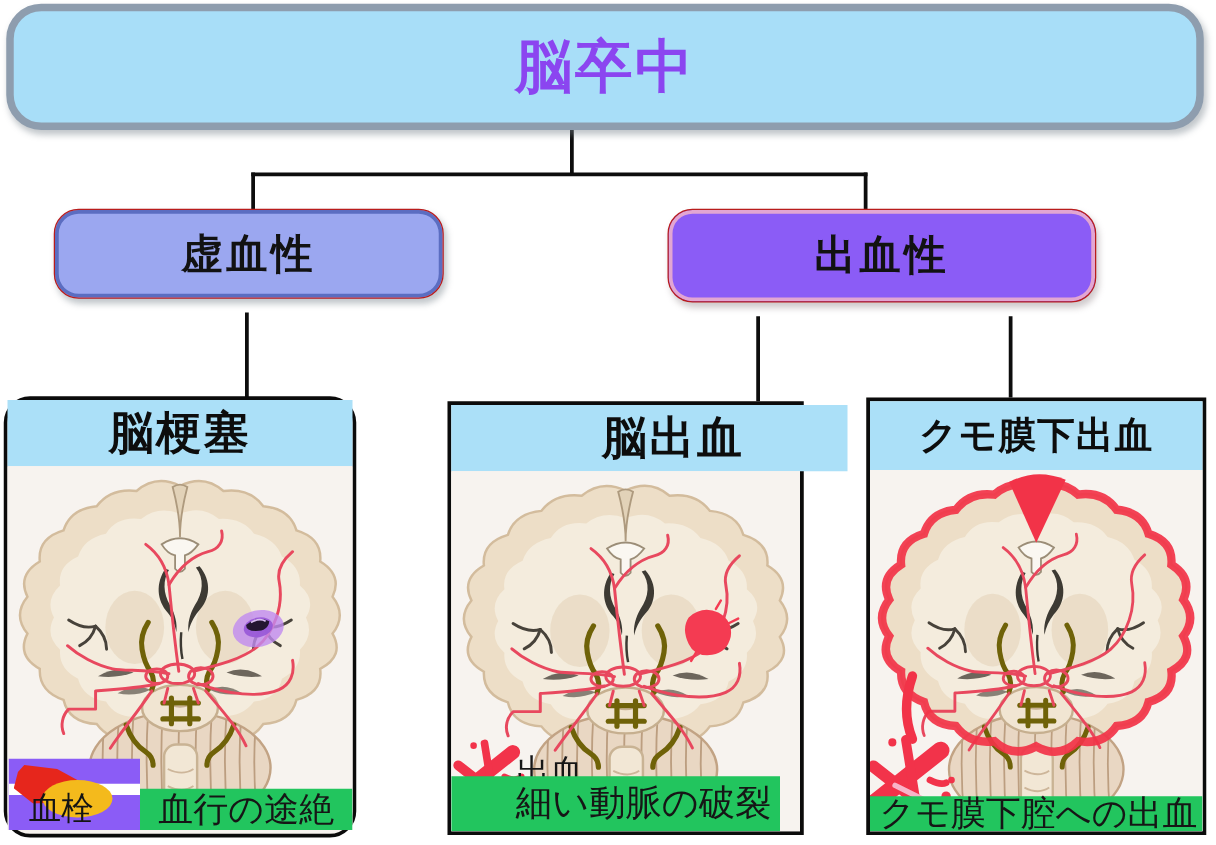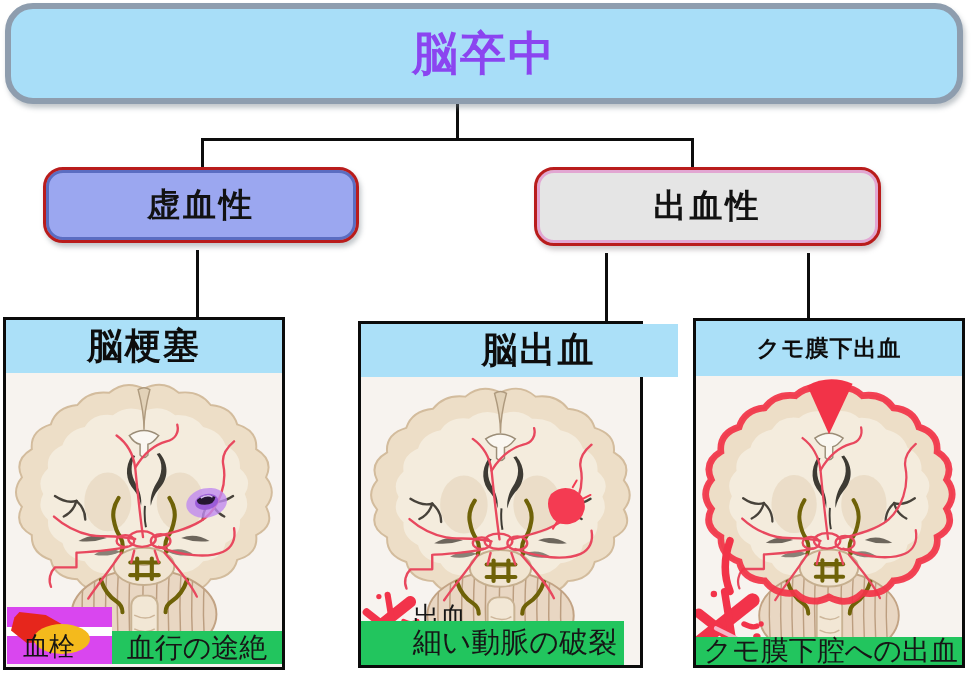--- a/index.html
+++ b/index.html
@@ -11,58 +11,58 @@
 
   
   .root-node{position:absolute;left:5px;top:3px;width:946px;height:89px;
     background:#A8DEF8;border:6px solid #8E9DAE;border-radius:28px;
     box-shadow:2px 4px 5px rgba(120,130,140,.45);
     display:flex;align-items:center;justify-content:center;}
   .root-node .t{font-size:46px;font-weight:bold;color:#8B45F0;letter-spacing:2px;}
 
   
   .branch{position:absolute;display:flex;align-items:center;justify-content:center;
-    border:3px solid #b91c1c;border-radius:20px;
+    border:1px solid #b91c1c;border-radius:20px;
     box-shadow:inset 0 0 0 3px rgba(0,0,0,0),2px 4px 5px rgba(120,130,140,.45);}
   .branch .t{font-size:33px;font-weight:bold;color:#121212;letter-spacing:3px;}
   .branch.ischemic{left:43px;top:167px;width:310px;height:70px;background:#9BA7F0;
     box-shadow:inset 0 0 0 3px #5B6DC1,2px 4px 5px rgba(120,130,140,.45);}
-  .branch.hemorrhagic{left:534px;top:167px;width:341px;height:73px;background:#e5e5e5;
+  .branch.hemorrhagic{left:534px;top:167px;width:341px;height:73px;background:#8b5cf6;
     box-shadow:inset 0 0 0 3px #E2A6D2,2px 4px 5px rgba(150,140,145,.45);}
 
   
   .leaf{position:absolute;border:3px solid #0b0b0b;background:#F7F3EF;box-sizing:border-box;}
   .leaf .hd{width:100%;background:#ABE0F8;display:flex;align-items:center;justify-content:center;}
   .leaf .hd .t{font-weight:bold;color:#0d0d0d;}
   .leaf .bd{position:relative;width:100%;overflow:hidden;background:#F7F3EF;}
   .leaf .bd svg.brain{position:absolute;left:0;top:0;width:100%;height:100%;}
 
-  .leaf.infarction{left:3px;top:317px;width:282px;height:353px;}
+  .leaf.infarction{left:3px;top:317px;width:282px;height:353px;border-radius:21px;}
   .leaf.infarction .hd{height:53px;}
   .leaf.infarction .hd .t{font-size:36px;letter-spacing:2px;}
   .leaf.infarction .bd{height:291px;}
 
   .leaf.hemorrhage{left:358px;top:321px;width:285px;height:347px;}
   .leaf.hemorrhage .hd{height:53px;padding-left:38px;}
   .leaf.hemorrhage .hd .t{font-size:36px;letter-spacing:2px;}
   .leaf.hemorrhage .bd{height:288px;}
 
   .leaf.sah{left:693px;top:318px;width:272px;height:350px;}
   .leaf.sah .hd{height:55px;}
-  .leaf.sah .hd .t{font-size:23px;letter-spacing:1px;}
+  .leaf.sah .hd .t{font-size:30px;letter-spacing:1px;}
   .leaf.sah .bd{height:289px;}
 
   
   .caption-strip{position:absolute;bottom:0;height:33px;background:#22c55e;
     display:flex;align-items:center;}
   .caption-strip .t{font-size:28px;color:#161616;white-space:nowrap;}
   .anno{position:absolute;font-size:27px;color:#161616;white-space:nowrap;}
 
   
-  .inset{position:absolute;left:1px;top:234px;width:105px;height:57px;background:#d946ef;overflow:hidden;}
+  .inset{position:absolute;left:1px;top:234px;width:105px;height:57px;background:#8b5cf6;overflow:hidden;}
   .inset .band{position:absolute;left:0;top:20px;width:100%;height:9px;background:#ffffff;}
   .inset .clot-red{position:absolute;left:4px;top:5px;width:56px;height:31px;background:#E6261C;
     clip-path:polygon(15% 0,62% 10%,100% 48%,82% 95%,28% 100%,0 60%,6% 18%);}
   .inset .clot-yellow{position:absolute;left:27px;top:17px;width:56px;height:30px;background:#F4BA1C;border-radius:50%;}
   .inset .t{position:absolute;left:16px;bottom:0px;font-size:26px;color:#141414;}
 
   .splash{position:absolute;}
 </style>
 </head>
 <body>

